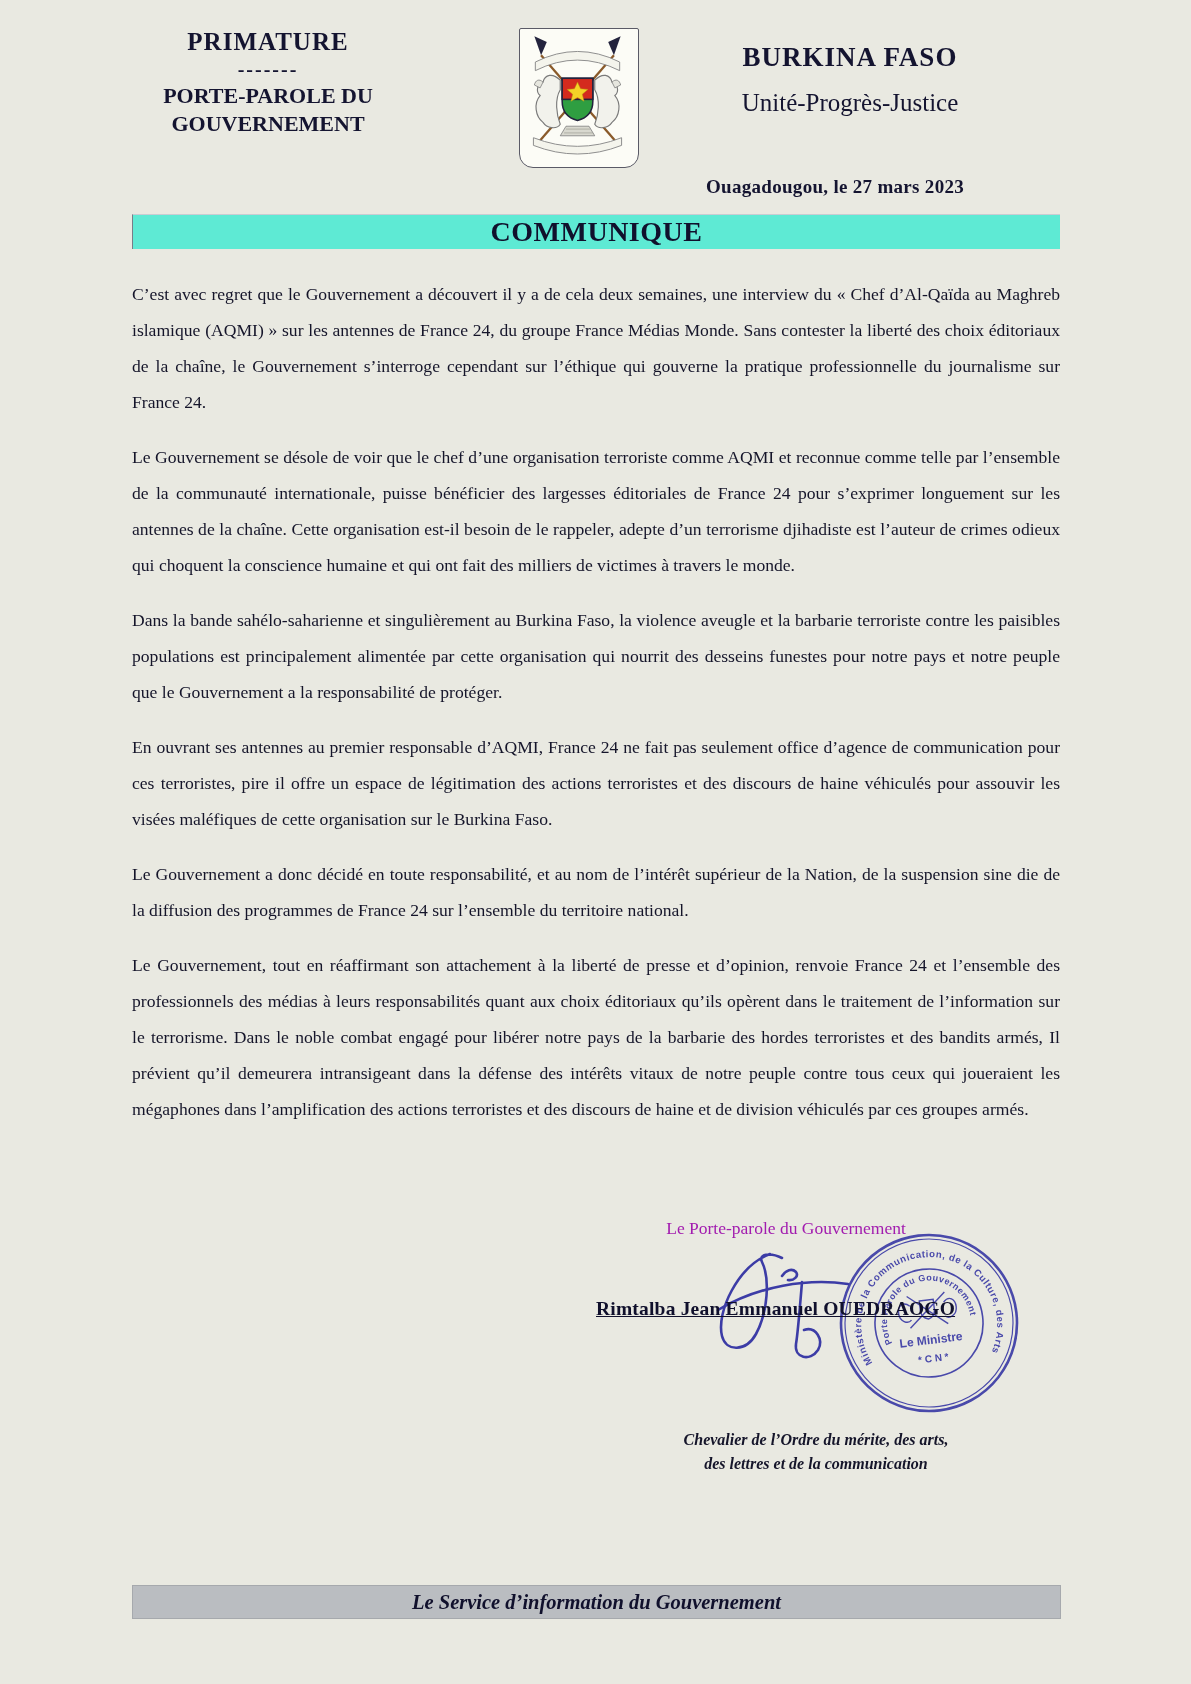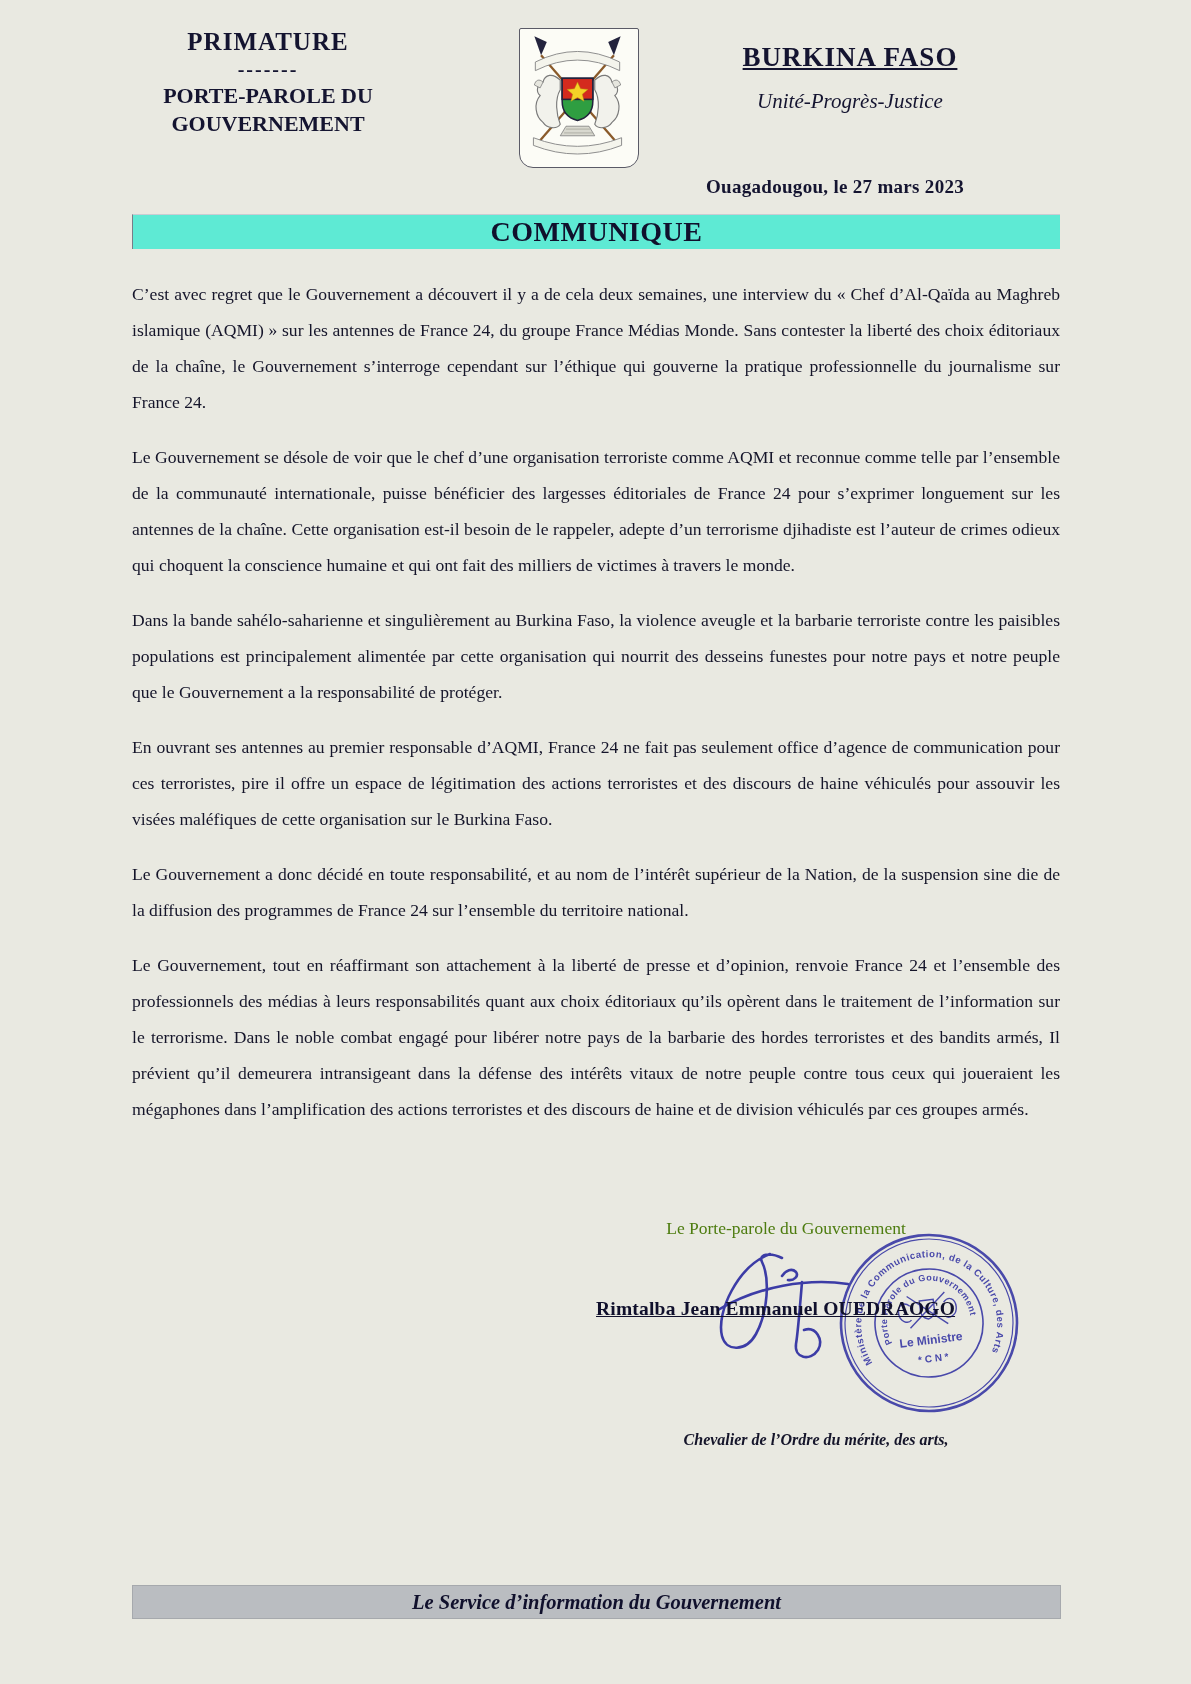--- a/index.html
+++ b/index.html
@@ -16,39 +16,39 @@
   .hdr-left{left:128px;top:28px;width:280px;text-align:center;font-weight:bold;color:#141430;}
   .hdr-left .l1{font-size:25px;letter-spacing:1px;}
   .hdr-left .dv{font-size:20px;letter-spacing:2px;line-height:26px;}
   .hdr-left .l2{font-size:22px;line-height:28px;}
 
   .emblem-box{left:519px;top:28px;width:118px;height:138px;background:#fcfcf6;
     border:1.5px solid #5a5a66;border-radius:2px 2px 14px 14px;}
   .emblem-box svg{display:block;}
 
   .hdr-right{left:690px;top:42px;width:320px;text-align:center;color:#141430;}
-  .hdr-right .country{font-size:27px;font-weight:bold;letter-spacing:1px;text-decoration:underline;}
-  .hdr-right .motto{font-size:21px;font-style:italic;margin-top:16px;}
+  .hdr-right .country{font-size:27px;font-weight:bold;letter-spacing:1px;}
+  .hdr-right .motto{font-size:25px;margin-top:16px;}
 
   .dateline{left:660px;top:176px;width:350px;text-align:center;font-size:19px;font-weight:bold;color:#141430;letter-spacing:0.3px;}
 
   .banner{left:132px;top:214px;width:927px;height:34px;background:#5eead4;
     border-top:1px solid #c9ccd2;border-left:1px solid #777d88;
     display:flex;align-items:center;justify-content:center;}
   .banner span{font-size:28px;font-weight:bold;color:#10102c;letter-spacing:0.5px;}
 
   
   .body-text{left:132px;top:276px;width:928px;}
   .body-text p{
     margin:0 0 19px 0;font-size:17.6px;line-height:36px;
     text-align:justify;color:#15152a;
   }
 
   
-  .sign-role{left:596px;top:1218px;width:380px;text-align:center;font-size:17.5px;color:#4d7c0f;}
+  .sign-role{left:596px;top:1218px;width:380px;text-align:center;font-size:17.5px;color:#a21caf;}
   .sig-svg{left:698px;top:1248px;}
   .stamp{left:838px;top:1232px;width:182px;height:182px;transform:rotate(-7deg);opacity:0.92;}
   .sign-name{left:596px;top:1298px;width:440px;text-align:left;font-size:19.5px;font-weight:bold;
     text-decoration:underline;color:#10102c;letter-spacing:0.2px;}
   .sign-sub{left:596px;top:1428px;width:440px;text-align:center;font-size:16px;font-style:italic;
     font-weight:bold;color:#15152a;line-height:24px;}
 
   
   .footer-bar{left:132px;top:1585px;width:927px;height:32px;background:#babdc1;
     border:1px solid #a6a9ad;display:flex;align-items:center;justify-content:center;}
@@ -149,17 +149,18 @@
     <line x1="110" y1="62" x2="72" y2="94"></line>
     <path d="M84,68 h14 v10 q0,7 -7,9 q-7,-2 -7,-9 Z"></path>
     <path d="M74,72 c-6,-6 -12,-2 -12,6 c0,8 8,12 12,8"></path>
     <path d="M108,72 c6,-6 12,-2 12,6 c0,8 -8,12 -12,8"></path>
   </g>
 </svg>
 
 <div class="abs sign-name">Rimtalba Jean Emmanuel OUEDRAOGO</div>
 <div class="abs sign-sub">
   <div>Chevalier de l’Ordre du mérite, des arts,</div>
+  <div>des lettres et de la communication</div>
 </div>
 
 <div class="abs footer-bar">
   <span>Le Service d’information du Gouvernement</span>
 </div>
 
 </body></html>

